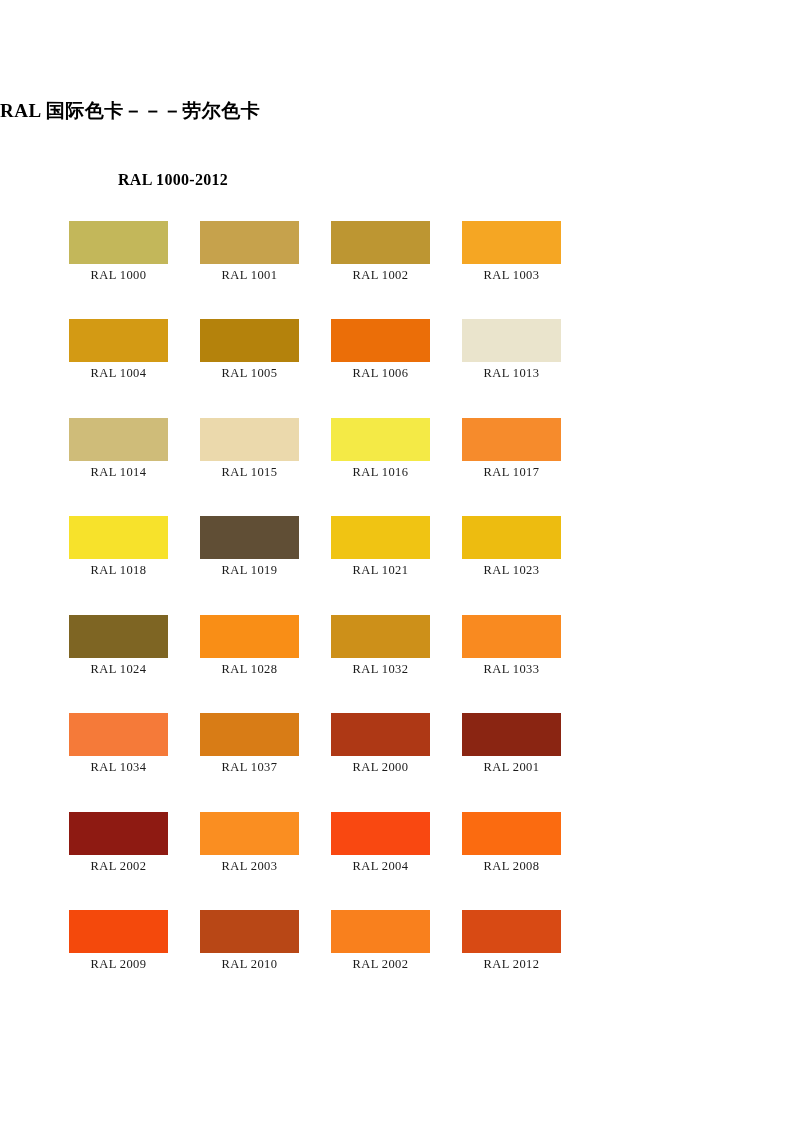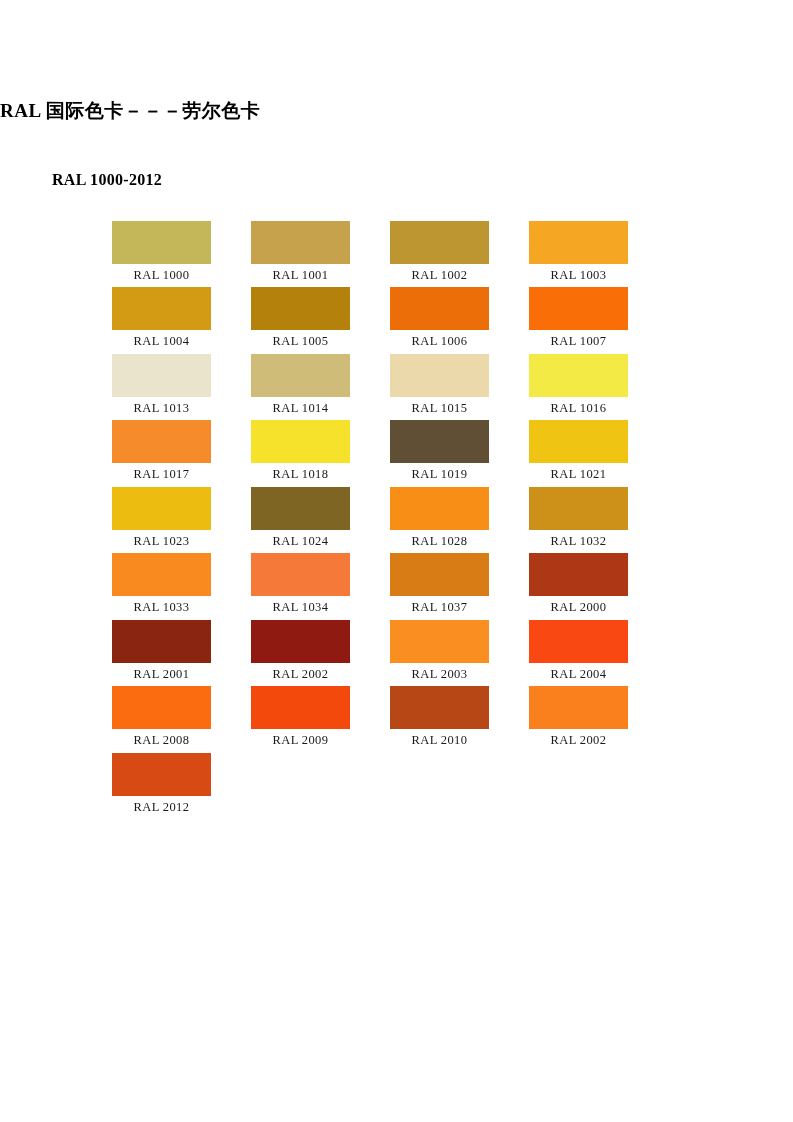--- a/index.html
+++ b/index.html
@@ -29,32 +29,33 @@
     letter-spacing: 0.5px;
     margin: 0;
     padding-top: 100px;
     line-height: 1.2;
   }
   .section-heading {
     font-size: 16px;
     font-weight: bold;
     margin: 0;
     padding-top: 48px;
-    padding-left: 52px;
+    padding-left: 118px;
     letter-spacing: 0.3px;
   }
   .swatch-grid {
     margin: 0;
     padding-top: 32px;
-    padding-left: 112px;
+    padding-left: 69px;
     display: grid;
     grid-template-columns: repeat(4, 99px);
     column-gap: 40px;
     row-gap: 0px;
     width: 556px;
+    gap: 32px;
   }
   .swatch-cell {
     width: 99px;
     height: 66.5px;
     display: block;
   }
   .swatch-chip {
     width: 99px;
     height: 43px;
     display: block;
@@ -103,24 +104,20 @@
       </div>
       <div class="swatch-cell">
         <div class="swatch-chip" style="background-color: rgb(180, 130, 12);"></div>
         <span class="swatch-label">RAL 1005</span>
       </div>
       <div class="swatch-cell">
         <div class="swatch-chip" style="background-color: rgb(235, 110, 8);"></div>
         <span class="swatch-label">RAL 1006</span>
       </div>
       <div class="swatch-cell">
-        <div class="swatch-chip" style="background-color: rgb(250, 110, 7);"></div>
-        <span class="swatch-label">RAL 1007</span>
-      </div>
-      <div class="swatch-cell">
         <div class="swatch-chip" style="background-color: rgb(234, 228, 204);"></div>
         <span class="swatch-label">RAL 1013</span>
       </div>
       <div class="swatch-cell">
         <div class="swatch-chip" style="background-color: rgb(207, 188, 121);"></div>
         <span class="swatch-label">RAL 1014</span>
       </div>
       <div class="swatch-cell">
         <div class="swatch-chip" style="background-color: rgb(235, 217, 172);"></div>
         <span class="swatch-label">RAL 1015</span>

